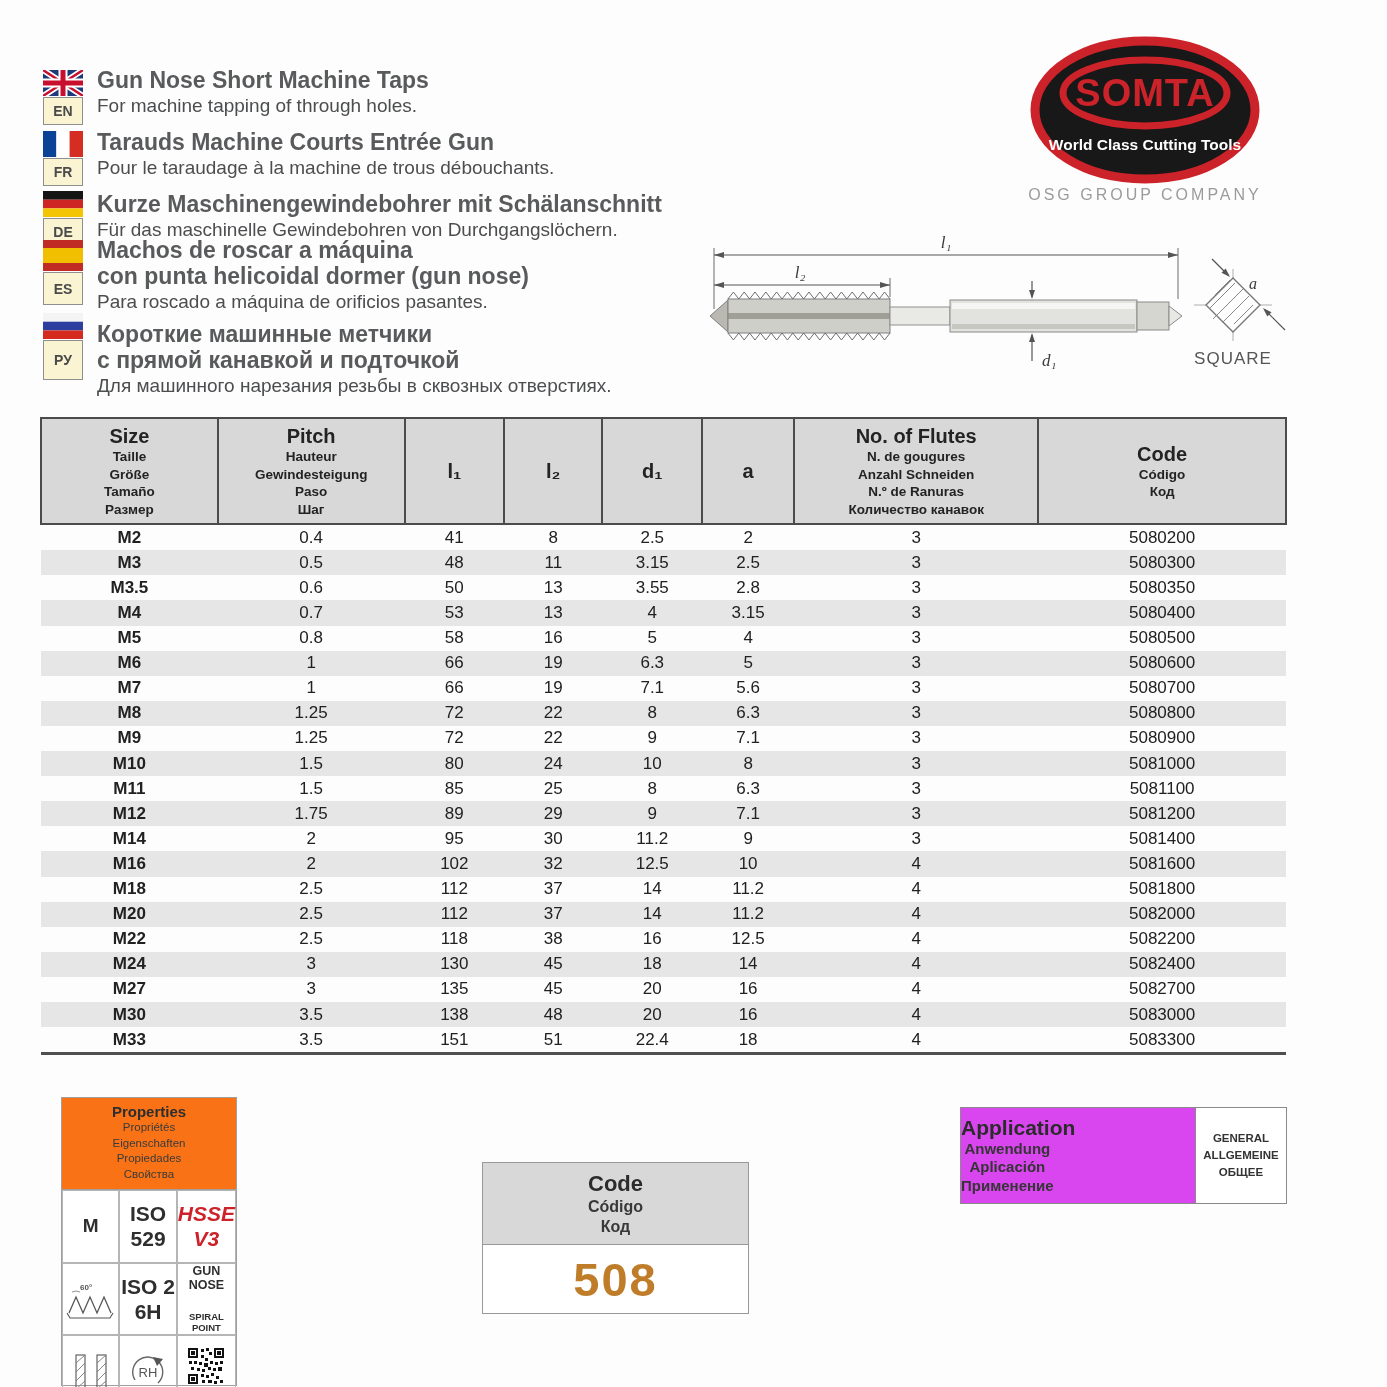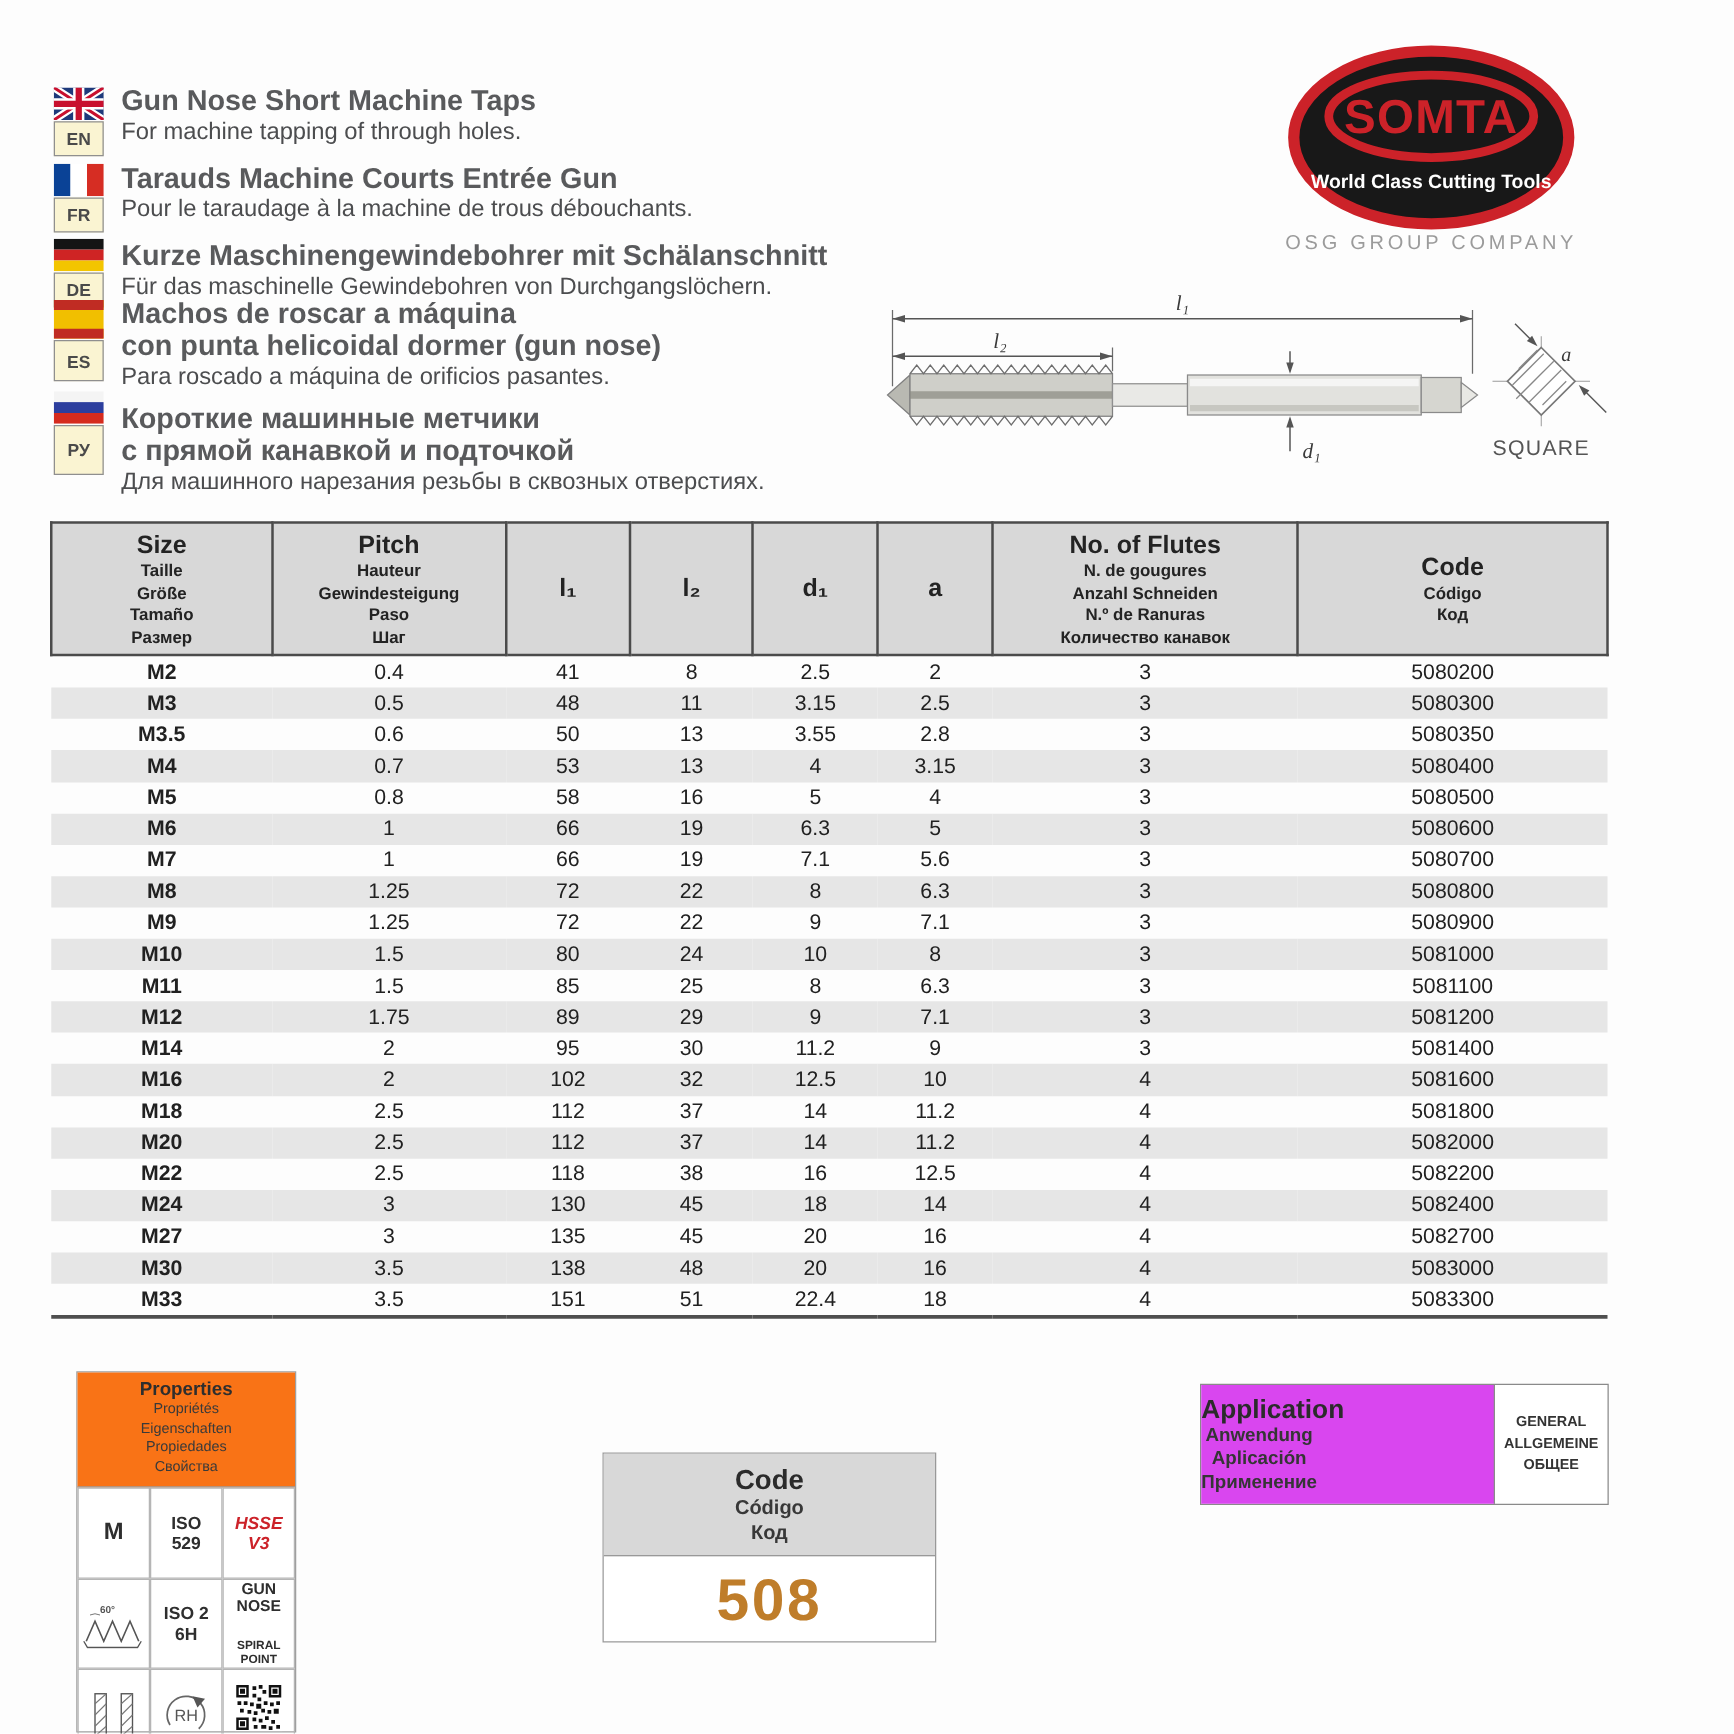--- a/index.html
+++ b/index.html
@@ -33,21 +33,21 @@
   
   .props-box{position:absolute;left:61px;top:1097px;width:176px;height:289px;
              border:1.5px solid #9f9f9f;background:#fff;display:flex;flex-direction:column;box-sizing:border-box;}
   .props-header{background:#f97316;border-bottom:1px solid #9f9f9f;text-align:center;padding:5px 2px 7px;}
   .ph-main{font-weight:bold;font-size:15px;color:#2e2e2e;}
   .ph-subs{font-weight:normal;font-size:11.5px;line-height:1.35;color:#3a3a3a;white-space:pre-line;}
   .props-grid{flex:1;display:grid;grid-template-columns:1fr 1fr 1fr;grid-template-rows:1fr 1fr 1fr;}
   .pcell{border:0.8px solid #b5b5b5;display:flex;flex-direction:column;align-items:center;
          justify-content:center;text-align:center;white-space:pre-line;color:#2e2e2e;}
   .pc-big{font-size:19px;font-weight:bold;}
-  .pc-mid{font-size:14px;font-weight:bold;line-height:1.2;}
+  .pc-mid{font-size:21px;font-weight:bold;line-height:1.2;}
   .pc-sm{font-size:12.5px;font-weight:bold;line-height:1.15;}
   .pc-xs{font-size:9.5px;font-weight:bold;line-height:1.15;margin-top:20px;}
   .red{color:#cc2229;font-style:italic;}
   .qr-caption{font-size:8.5px;color:#a84a2e;font-weight:bold;margin-top:1px;white-space:nowrap;}
 
   
   .code-box{position:absolute;left:482px;top:1162px;width:267px;height:152px;border:1.5px solid #999;
             background:#fff;display:flex;flex-direction:column;box-sizing:border-box;}
   .code-header{height:81px;background:#d8d8d8;border-bottom:1px solid #999;display:flex;
                flex-direction:column;align-items:center;justify-content:center;}

